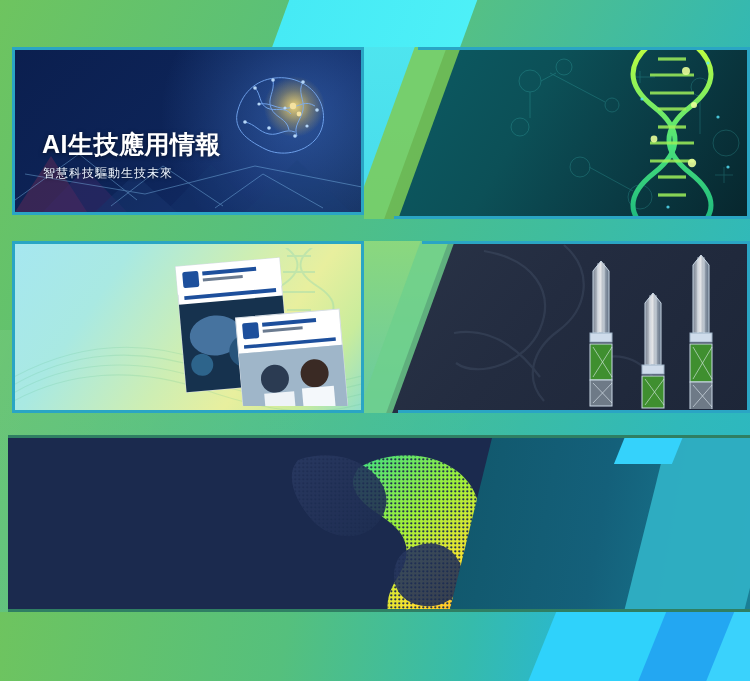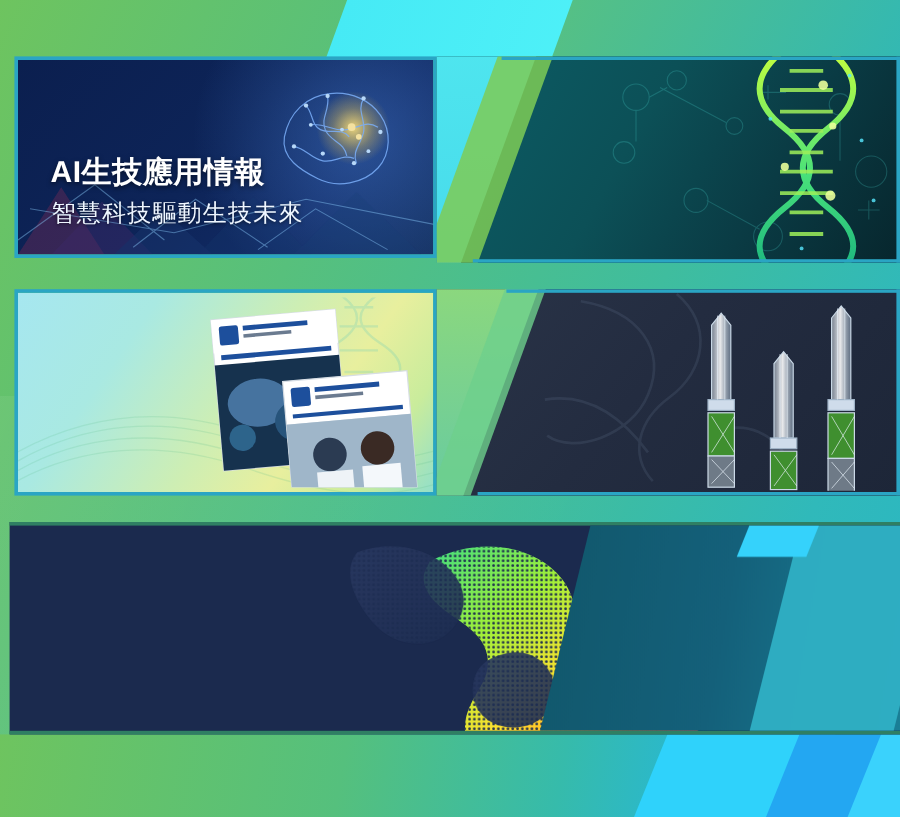--- a/index.html
+++ b/index.html
@@ -116,21 +116,21 @@
   .title{
     position:absolute;margin:0;font-weight:bold;letter-spacing:.5px;
     line-height:1.18;white-space:pre-line;
   }
   .subtitle{position:absolute;margin:0;line-height:1.25;white-space:pre-line;}
 
   .t-white{color:#ffffff;text-shadow:0 1px 4px rgba(0,0,0,.55);}
   .s-white{color:#eef6ff;text-shadow:0 1px 3px rgba(0,0,0,.6);}
 
   #t-ai{left:27px;top:80px;font-size:25px;}
-  #s-ai{left:28px;top:116px;font-size:20px;letter-spacing:1px;}
+  #s-ai{left:28px;top:116px;font-size:12px;letter-spacing:1px;}
 
   
   .art{position:absolute;pointer-events:none;}
   #art-brain{right:4px;top:2px;width:150px;height:120px;opacity:.95;}
   #art-ai-low{left:0;bottom:0;width:352px;height:78px;opacity:.85;}
   #art-dna{right:2px;top:0;width:190px;height:172px;}
   #art-molecules{right:0;top:0;width:260px;height:172px;opacity:.4;}
   #art-books{right:8px;top:12px;width:190px;height:150px;}
   #art-vessels{right:10px;top:6px;width:175px;height:162px;}
   #art-pharma-bg{left:80px;top:0;width:300px;height:172px;opacity:.22;}

